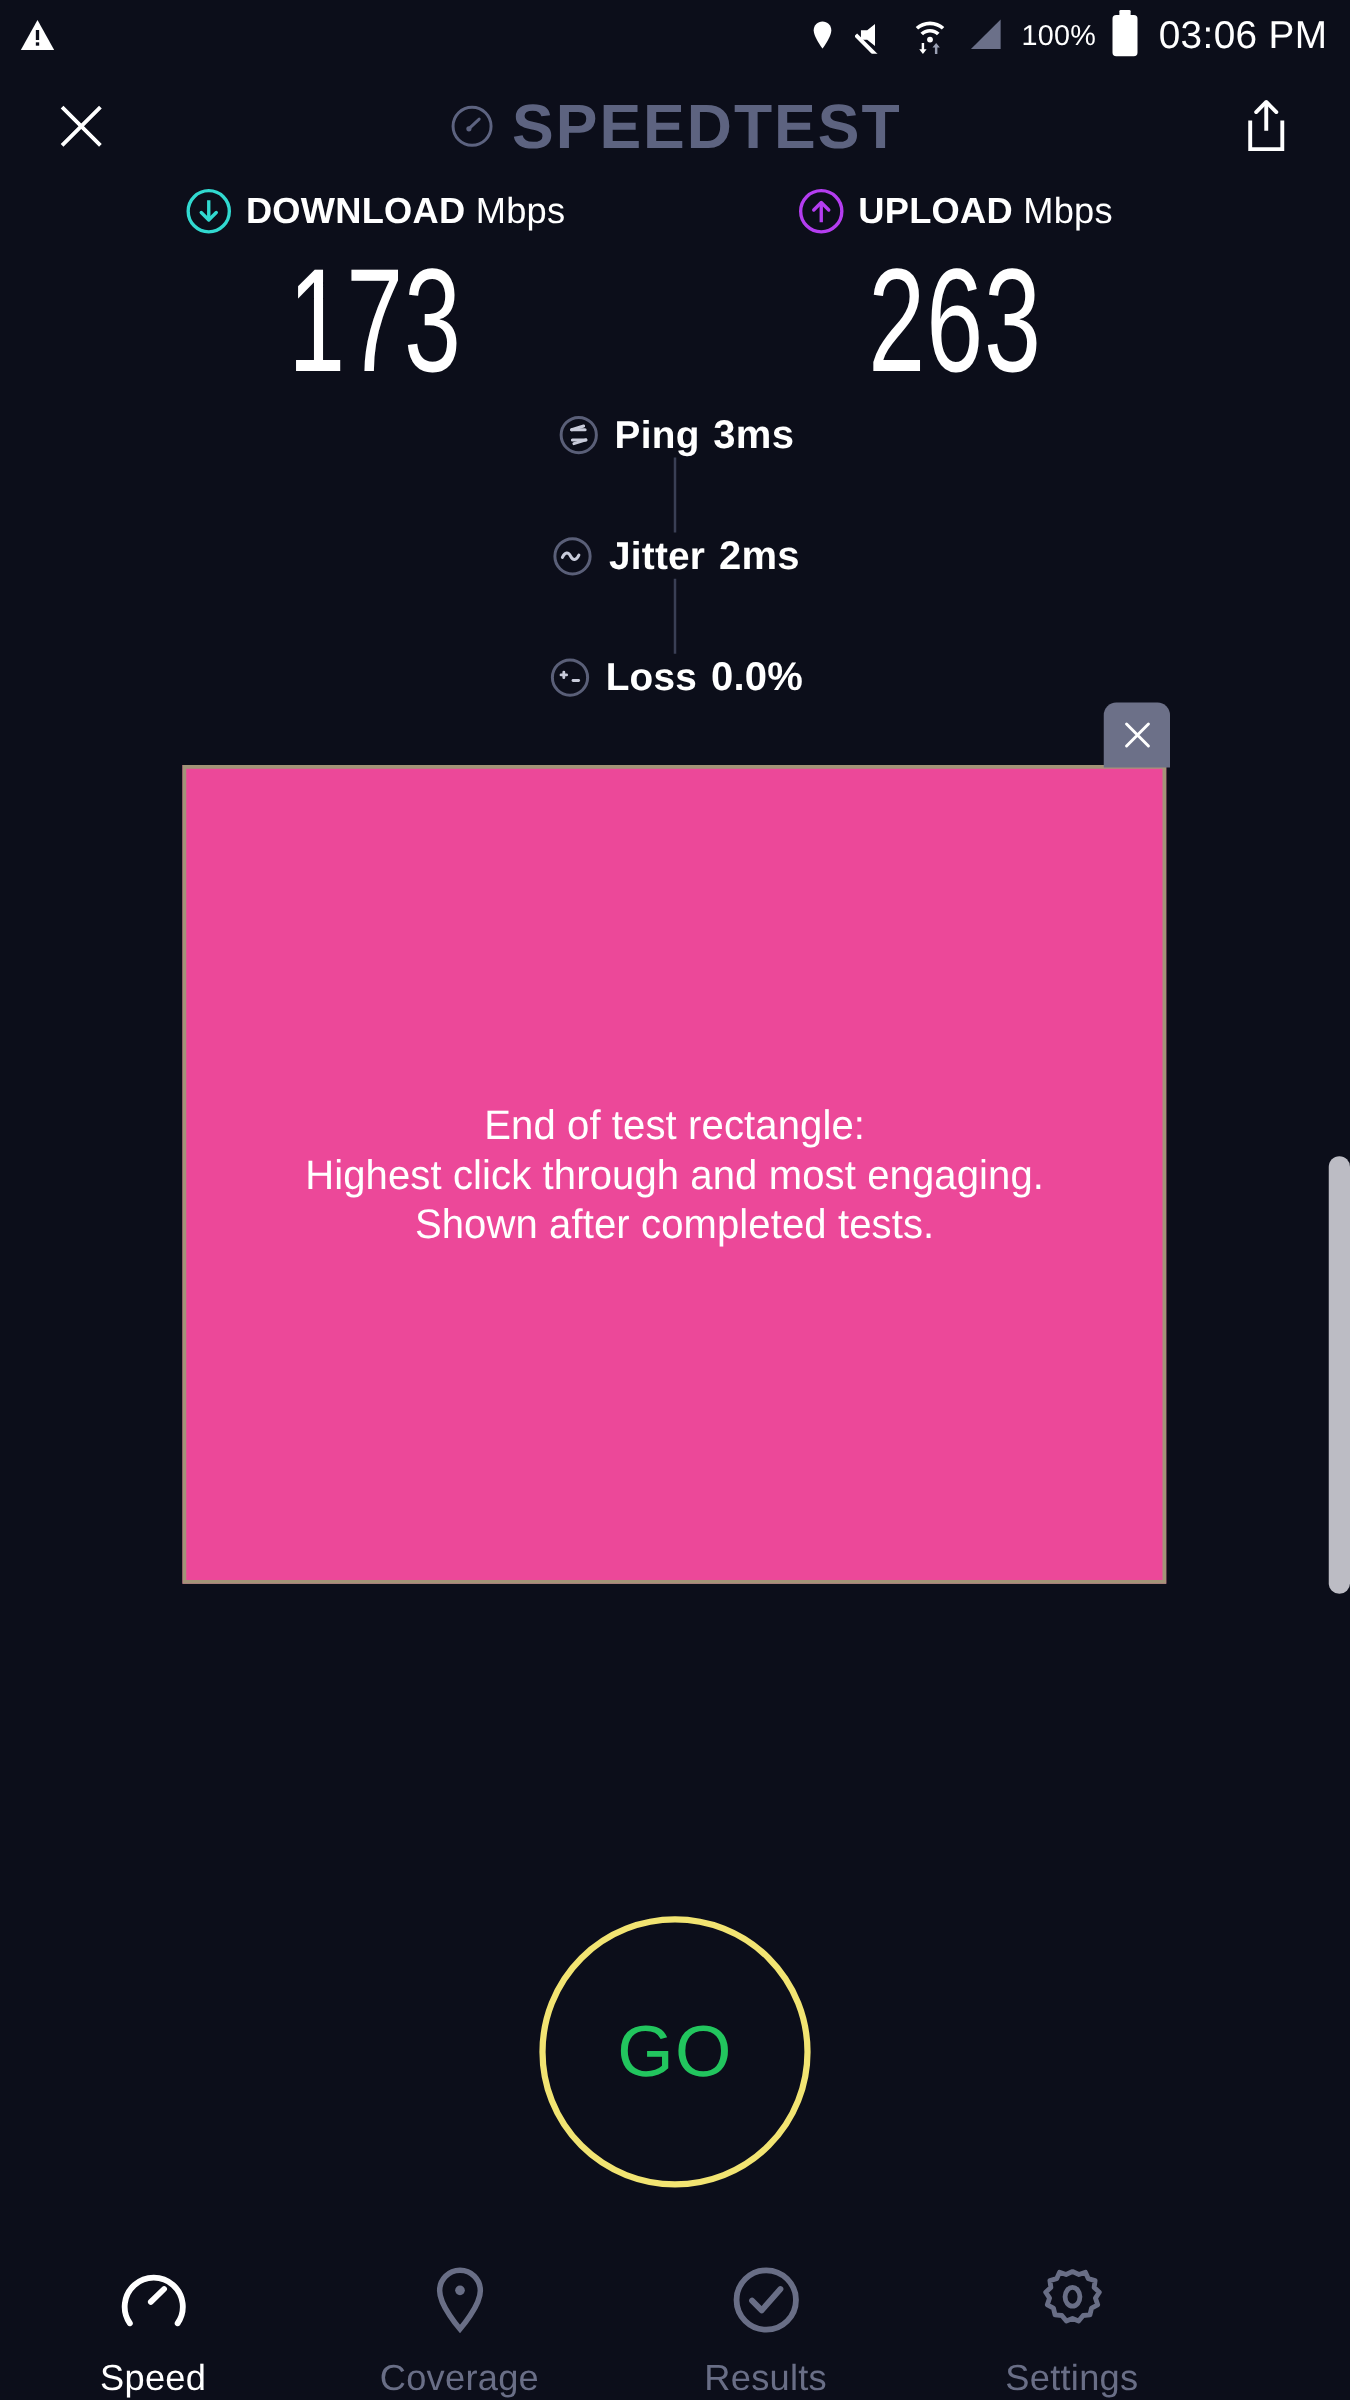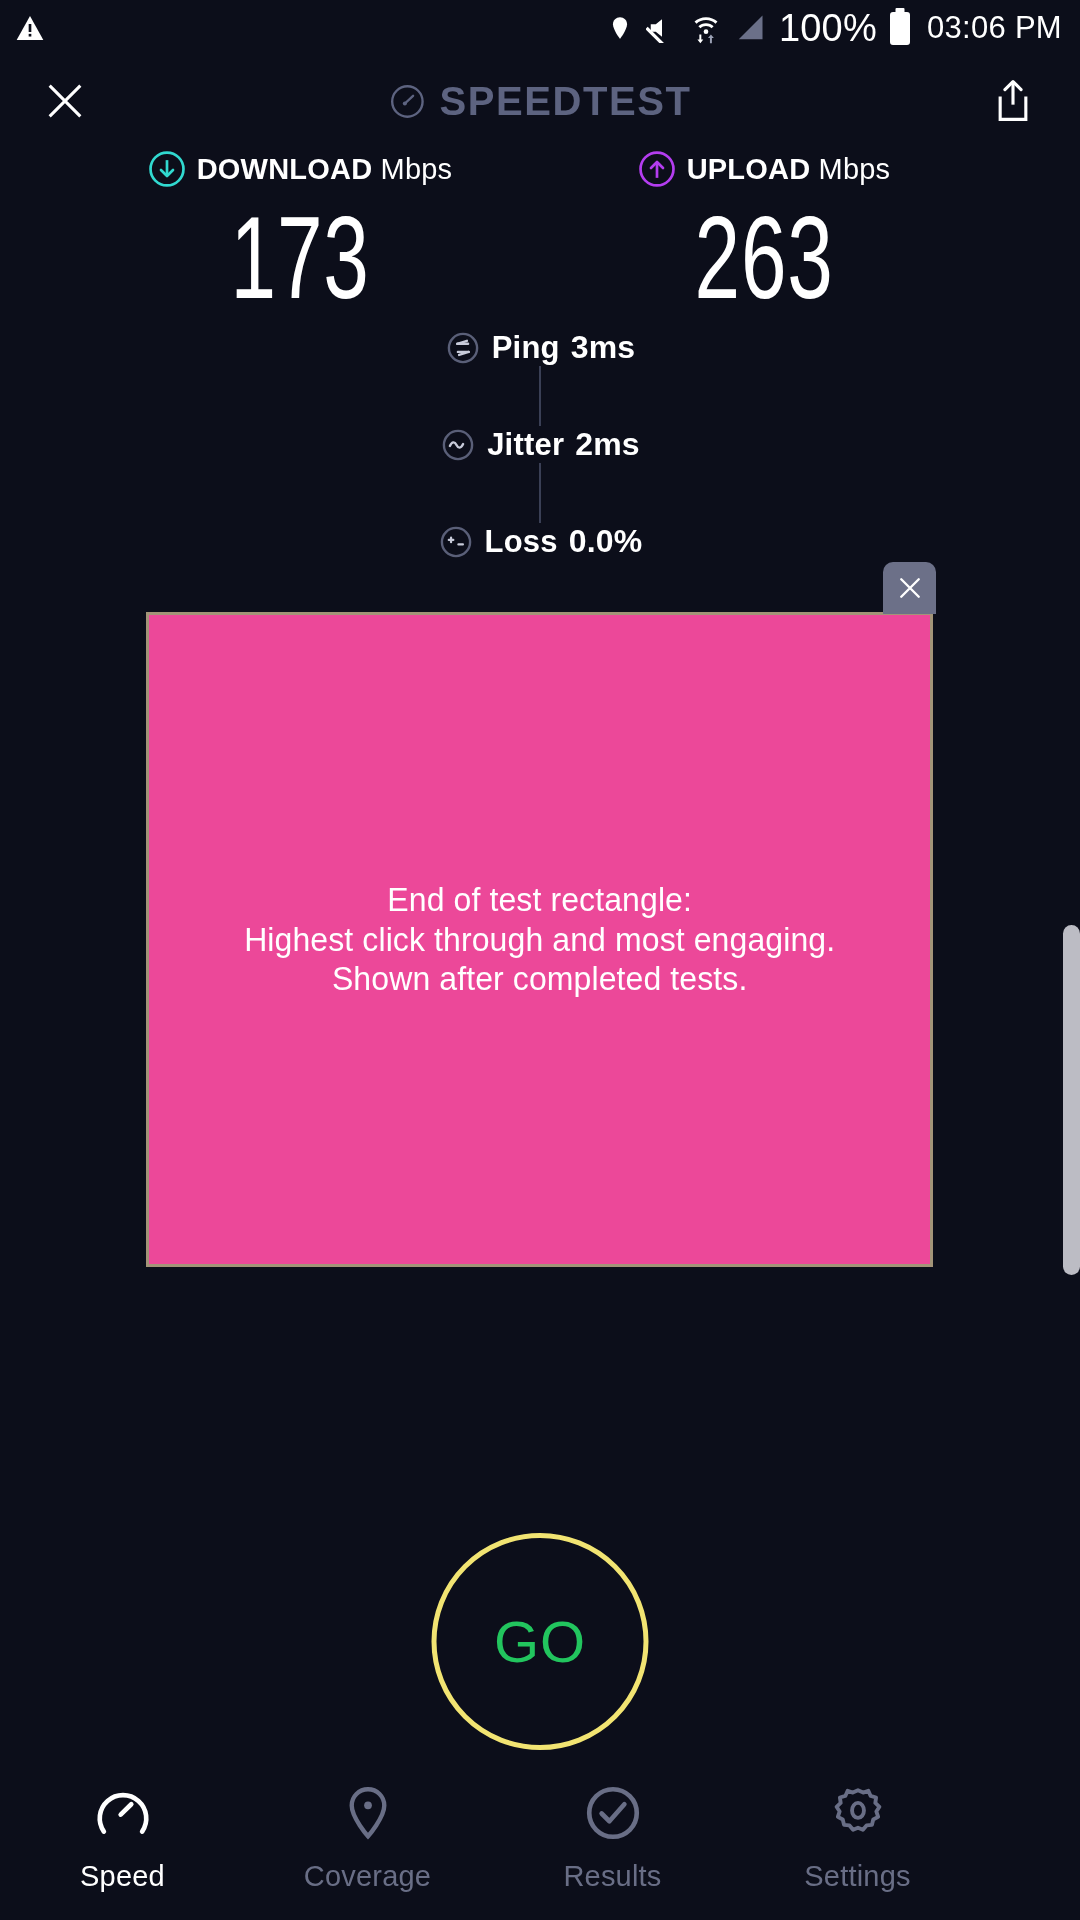--- a/index.html
+++ b/index.html
@@ -23,21 +23,21 @@
     padding:0 18px 0 14px;
     color:#ffffff;
   }
   .sb-left { display:flex; align-items:center; gap:10px; }
   .sb-right { margin-left:auto; display:flex; align-items:center; gap:13px; }
   .sb-time {
     font-size:31px; font-weight:400; letter-spacing:0.3px;
     color:#ffffff; margin-left:4px;
   }
   .sb-batt-pct {
-    font-size:38px; font-weight:400; color:#ffffff; letter-spacing:0.2px;
+    font-size:23px; font-weight:400; color:#ffffff; letter-spacing:0.2px;
   }
   .batt-glyph {
     width:20px; height:33px; border:3px solid #fff; border-radius:3px;
     position:relative; background:#fff;
   }
   .batt-glyph:before {
     content:""; position:absolute; top:-7px; left:50%;
     transform:translateX(-50%);
     width:9px; height:5px; background:#fff; border-radius:1px;
   }
@@ -53,21 +53,21 @@
     width:60px; height:60px;
     display:flex; align-items:center; justify-content:center;
     cursor:pointer;
   }
   .appbar-brand {
     position:absolute; left:50%; top:50%;
     transform:translate(-50%,-50%);
     display:flex; align-items:center; gap:13px;
   }
   .appbar-brand .word {
-    font-size:40px; font-weight:700; letter-spacing:1.6px;
+    font-size:50px; font-weight:700; letter-spacing:1.6px;
     color:#5d6380;
   }
   .appbar-share {
     position:absolute; right:38px; top:50%; transform:translateY(-50%);
     width:58px; height:60px;
     display:flex; align-items:center; justify-content:center;
     cursor:pointer;
   }
 
   
@@ -158,21 +158,21 @@
   }
   .go-btn span {
     font-size:58px; font-weight:400; color:#22c55e;
     letter-spacing:1px;
   }
 
   
   .navbar {
     position:absolute; left:0; bottom:0;
     width:980px; height:180px;
-    display:flex; align-items:center;
+    display:flex; align-items:flex-end;
     padding-top:14px;
   }
   .nav-item {
     flex:1; display:flex; flex-direction:column;
     align-items:center; gap:16px; cursor:pointer;
   }
   .nav-item .nlabel {
     font-size:29px; letter-spacing:0.2px;
   }
   .nav-item.active .nlabel { color:#ffffff; }

